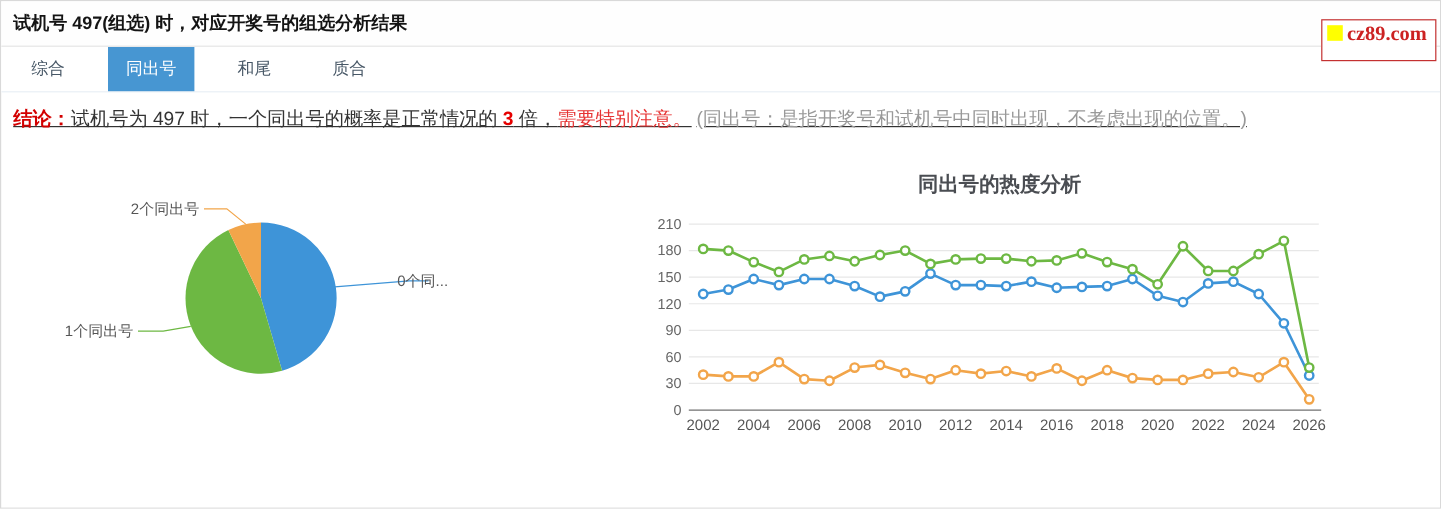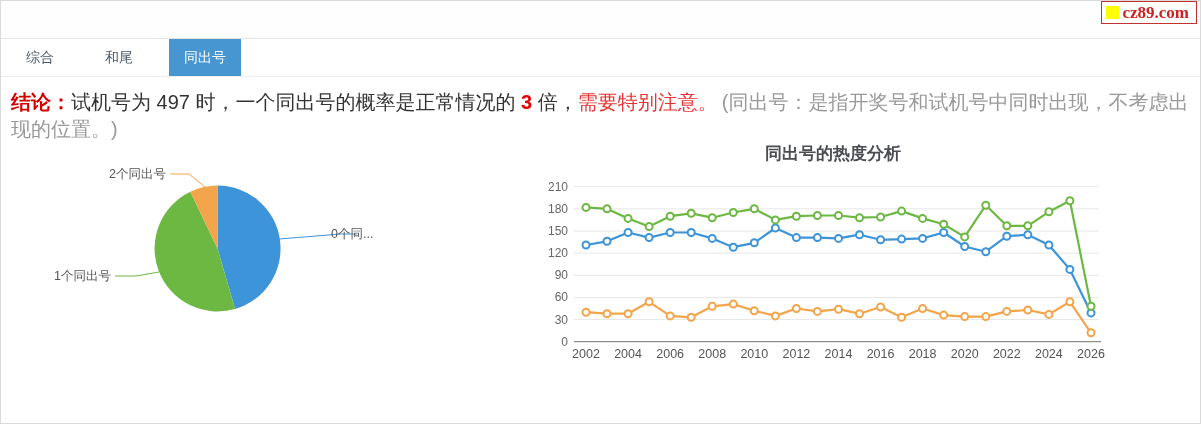--- a/index.html
+++ b/index.html
@@ -8,63 +8,65 @@
     position:relative;width:1199px;height:422px;background:#fff;
     border:1px solid #d9d9d9;overflow:hidden;
   }
   
   .title-bar{
     position:relative;height:37px;line-height:37px;
     border-bottom:1px solid #e5e5e5;background:#fefefe;
     padding-left:10px;font-size:15px;font-weight:bold;color:#141414;
   }
   .logo-box{
-    position:absolute;top:0;right:3px;height:21px;line-height:21px;
-    border:1px solid #c43131;background:#fff;padding:0 7px 0 4px;
+    position:absolute;top:15px;right:3px;height:21px;line-height:21px;
+    border:1px solid #c43131;background:#fff;padding:0 7px 12px 4px;
     display:flex;align-items:center;cursor:pointer;text-align:right;
   }
   .logo-square{display:inline-block;width:13px;height:13px;background:#ffff00;margin-right:3px;}
   .logo-text{font-family:"Liberation Serif","DejaVu Serif",serif;font-size:17px;font-weight:bold;color:#c22;letter-spacing:0;}
   
   .tab-bar{
     height:37px;border-bottom:1px solid #e9eff5;background:#fff;
     display:flex;align-items:flex-end;padding-left:10px;
   }
   .tab{
     line-height:37px;padding:0 15px;margin-right:21px;font-size:14px;
     color:#475766;cursor:pointer;white-space:nowrap;
   }
   .tab.active{background:#4796d2;color:#fff;}
   
-  .conclusion{padding:12px 10px 0 10px;font-size:20px;color:#333;}
+  .conclusion{padding:12px 10px 0 10px;font-size:16px;color:#333;text-decoration:underline;}
   .c-label{color:#d30000;font-weight:bold;}
   .c-mult{color:#e60000;font-weight:bold;}
   .c-warn{color:#e63333;}
   .c-note{color:#999;margin-left:4px;}
   
   .pie-svg{position:absolute;left:30px;top:150px;}
   .line-svg{position:absolute;left:540px;top:135px;}
   svg text{font-family:"Liberation Sans","DejaVu Sans",sans-serif;}
 </style>
 </head>
 <body>
 
 <div class="page">
 
   <div class="title-bar">
+    <span>试机号 497(组选) 时，对应开奖号的组选分析结果</span>
     <div class="logo-box">
       <span class="logo-square"></span>
       <span class="logo-text">cz89.com</span>
     </div>
   </div>
 
   <div class="tab-bar">
     <div class="tab">综合</div>
+    <div class="tab active">同出号</div>
     <div class="tab">和尾</div>
-    <div class="tab active">同出号</div>
+    <div class="tab">质合</div>
   </div>
 
   <div class="conclusion">
     <span class="c-label">结论：</span><span>试机号为 497 时，一个同出号的概率是正常情况的 </span><span class="c-mult">3</span><span> 倍，</span><span class="c-warn">需要特别注意。</span><span class="c-note">(同出号：是指开奖号和试机号中同时出现，不考虑出现的位置。)</span>
   </div>
 
   <svg class="pie-svg" width="420" height="210" viewBox="0 0 420 210">
       <path d="M186.5,97.5 L186.5,34.5 A63,63 0 0 1 204.1,158.0 Z" fill="#3e94d8"></path>
       <polyline points="248,88 310,83 326,83" fill="none" stroke="#3e94d8" stroke-width="1"></polyline>
       <text x="300" y="87" text-anchor="start" font-size="12.5" fill="#555555">0个同...</text>

